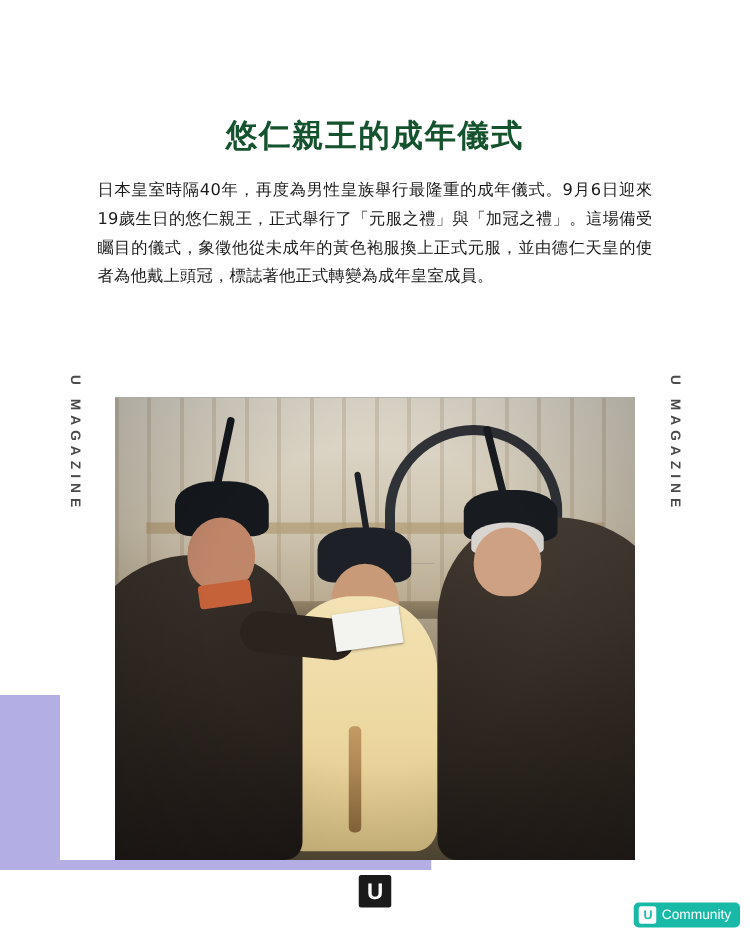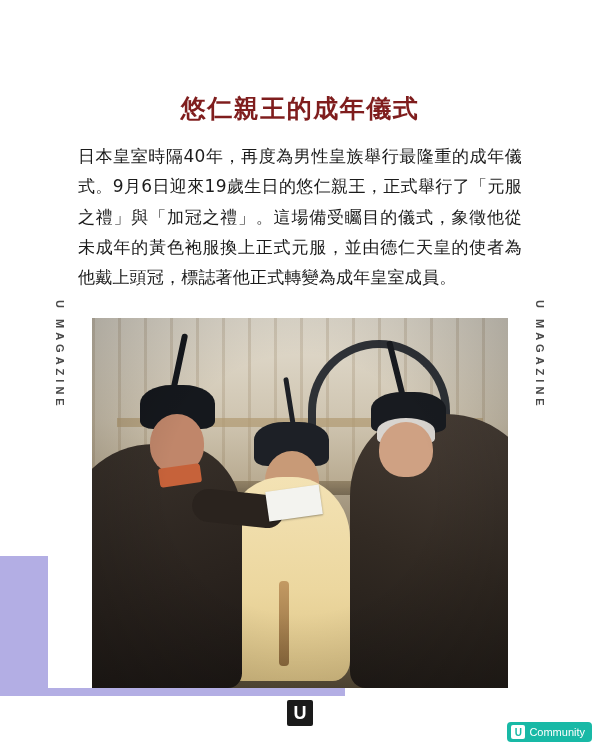--- a/index.html
+++ b/index.html
@@ -36,30 +36,30 @@
     box-shadow:0 0 0 0 rgba(0,0,0,0);
     z-index:2;
   }
   .card-inner {
     position:absolute;
     inset:0;
     padding:22px 26px 0 26px;
   }
   .headline {
     text-align:center;
-    color:#7f1d1d;
+    color:#14532d;
     font-size:25px;
     font-weight:bold;
     letter-spacing:1.5px;
     margin-top:14px;
     margin-bottom:16px;
     font-family:"DejaVu Sans","Liberation Sans",sans-serif;
   }
   .body-text {
-    font-size:17px;
+    font-size:13px;
     line-height:1.78;
     color:#1b1b1b;
     text-align:justify;
     letter-spacing:0.2px;
     padding:0 4px;
     font-family:"DejaVu Sans","Liberation Sans",sans-serif;
   }
   
   .photo-wrap {
     position:absolute;

